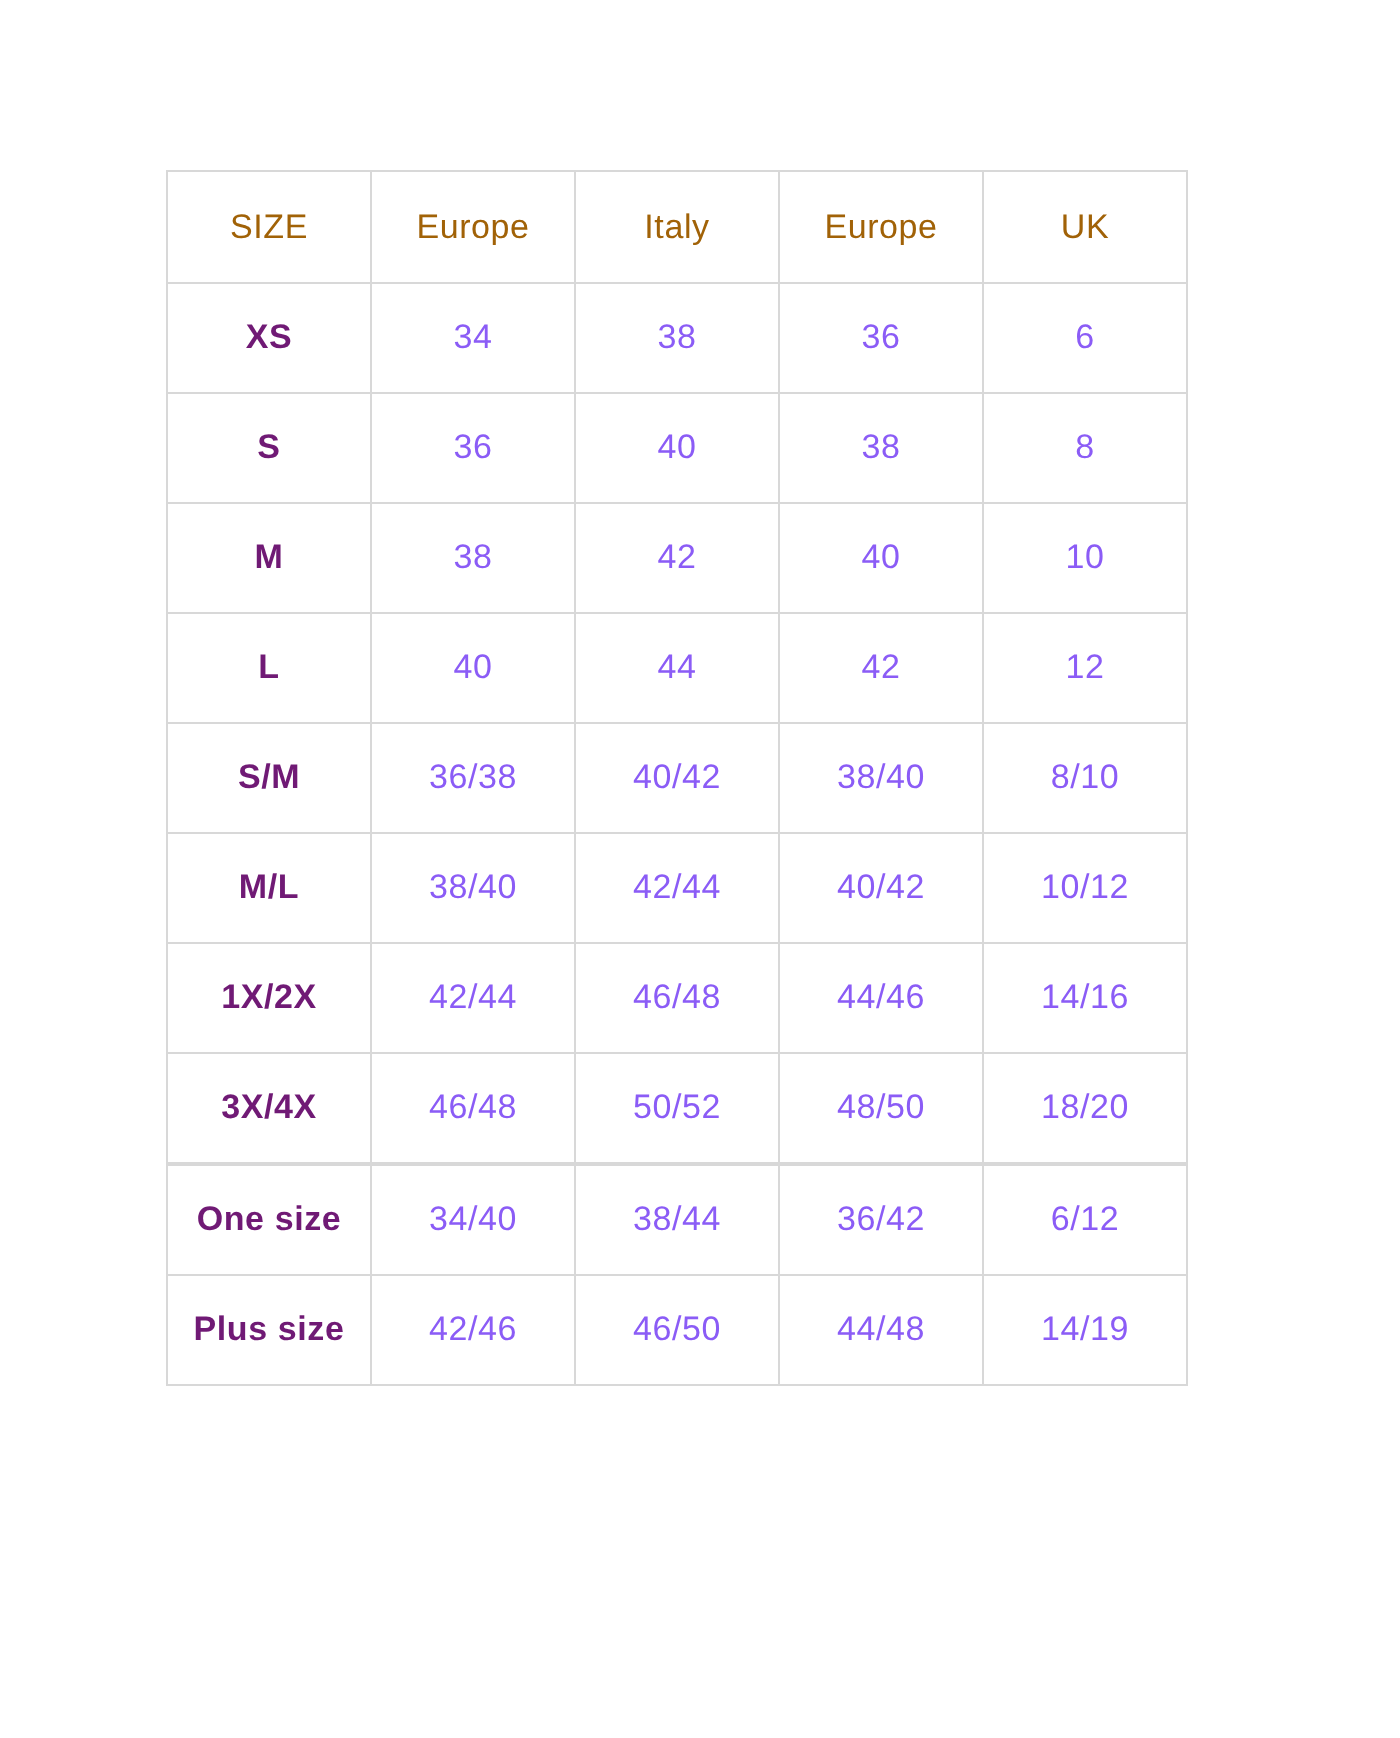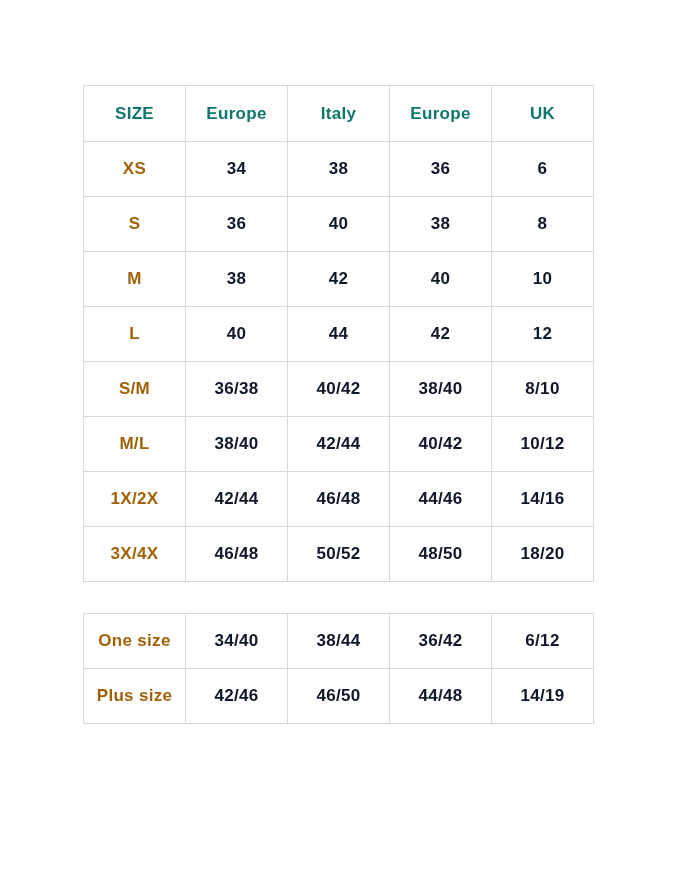--- a/index.html
+++ b/index.html
@@ -13,33 +13,33 @@
   th,td{
     border:1px solid #d8d8d8;
     width:101px;
     text-align:center;vertical-align:middle;
     padding:0;
     font-size:17px;
     letter-spacing:0.3px;
   }
   th{
     height:55px;
-    font-weight:700;
-    color:#0f766e;
+    font-weight:400;
+    color:#a16207;
   }
   td{
     height:54px;
-    font-weight:700;
-    color:#0f172a;
+    font-weight:400;
+    color:#8b5cf6;
   }
   td.row-label{
     font-weight:700;
-    color:#a16207;
+    color:#701a75;
   }
-  .special{margin-top:31px;}
+  .special{}
 </style>
 </head>
 <body>
 
 <div class="size-guide">
 
   <table class="size-table">
     <thead>
       <tr>
         <th>SIZE</th>

